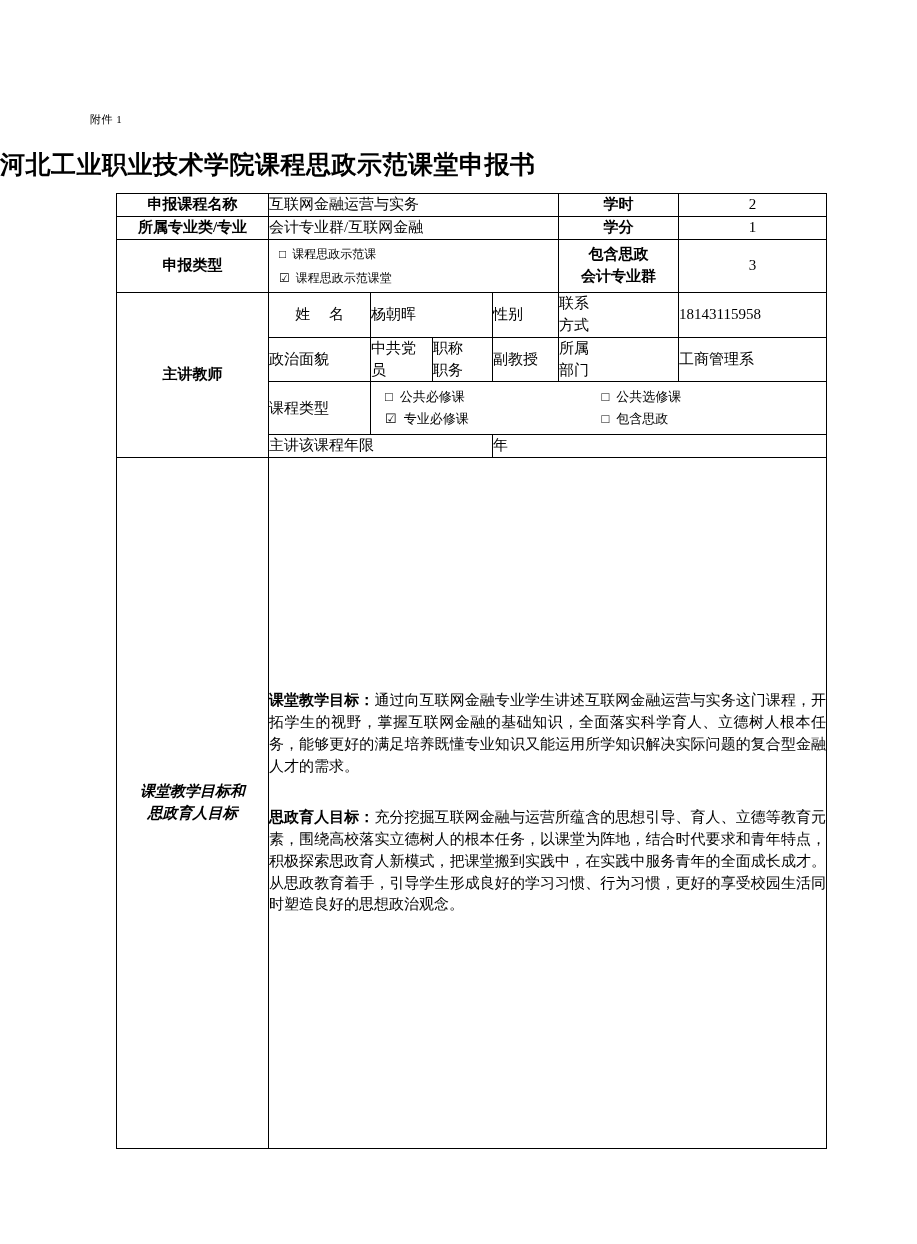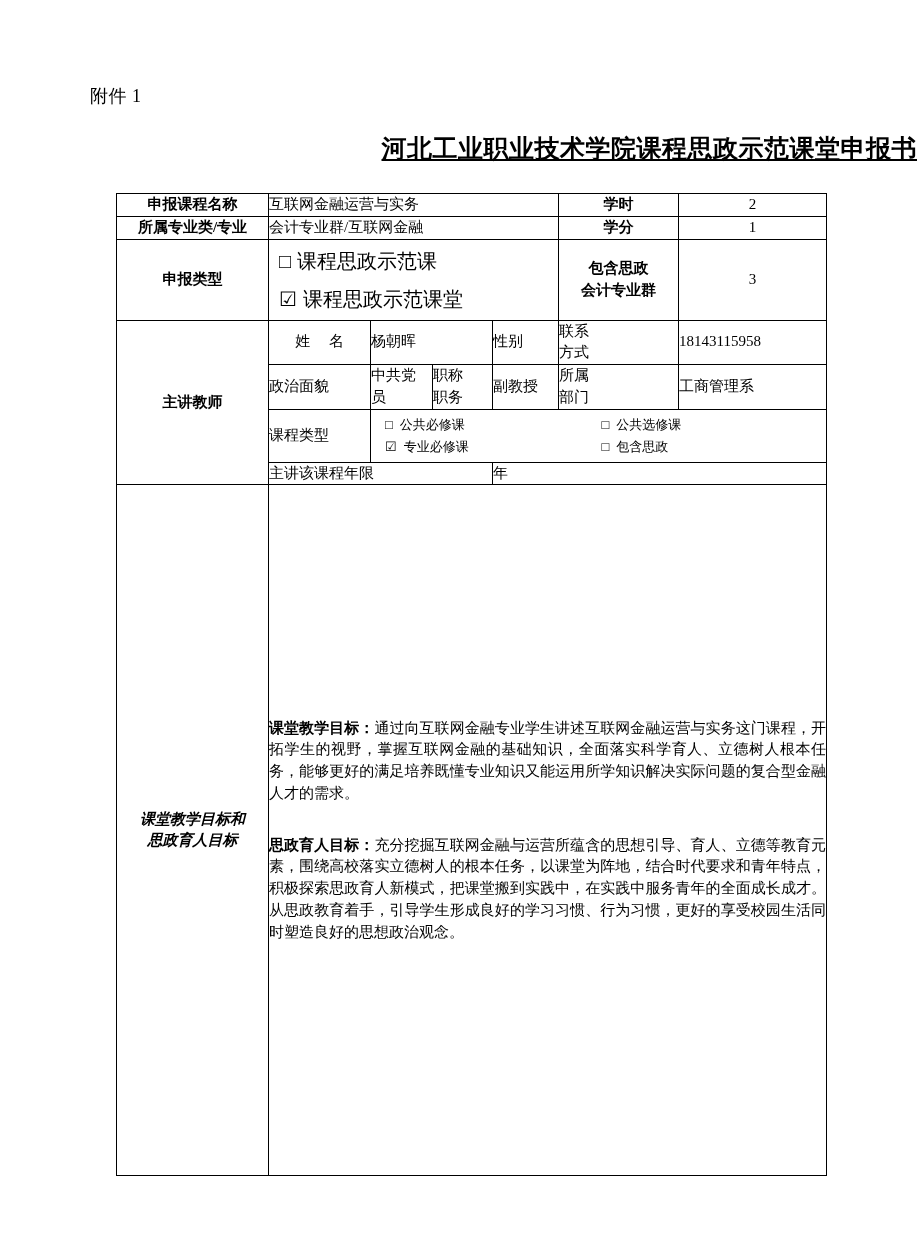--- a/index.html
+++ b/index.html
@@ -17,35 +17,34 @@
   .page {
     position: relative;
     width: 917px;
     height: 1244px;
     box-sizing: border-box;
     padding: 0;
   }
   .attachment {
     position: absolute;
     left: 90px;
-    top: 84px;
-    font-size: 18px;
+    top: 112px;
+    font-size: 11px;
     font-family: "Liberation Serif", "DejaVu Serif", serif;
     letter-spacing: 0.5px;
   }
   .doc-title {
     position: absolute;
     left: 0;
     right: 0;
-    top: 132px;
-    text-align: right;
+    top: 148px;
+    text-align: left;
     font-size: 25px;
     font-weight: bold;
     letter-spacing: 0.5px;
-    text-decoration: underline;
   }
   table.main {
     position: absolute;
     left: 116px;
     top: 193px;
     width: 710px;
     border-collapse: collapse;
     table-layout: fixed;
   }
   table.main td {
@@ -66,21 +65,21 @@
     font-size: 15px;
     padding: 6px 4px;
   }
   .big-num {
     text-align: center;
     font-size: 16px;
     padding: 6px 4px;
   }
   .checkline {
     padding: 4px 10px;
-    font-size: 20px;
+    font-size: 12px;
     line-height: 1.7;
   }
   .checkline .box {
     display: inline-block;
     margin-right: 6px;
   }
   .ctype-grid {
     display: flex;
     flex-wrap: wrap;
     padding: 4px 8px 4px 14px;

